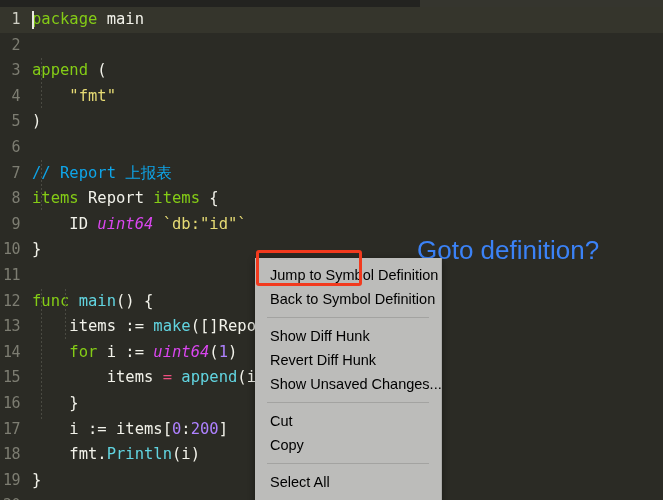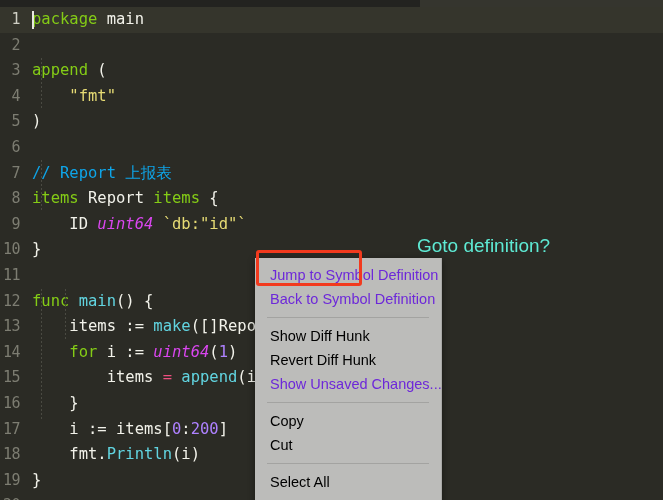--- a/index.html
+++ b/index.html
@@ -100,22 +100,22 @@
   .num  { color: #ae81ff; }
   .cmt  { color: #0ea5e9; }
   .pln  { color: #f2f2ea; }
   .op   { color: #ef4f80; }
 
   
   #goto-note {
     position: absolute;
     left: 417px;
     top: 235px;
-    color: #5eead4;
-    font-size: 19px;
+    color: #3b82f6;
+    font-size: 26px;
     font-family: "Liberation Sans", sans-serif;
     white-space: nowrap;
   }
 
   
   #context-menu {
     position: absolute;
     left: 255px;
     top: 258px;
     width: 186px;
@@ -129,21 +129,21 @@
   }
   .menu-item {
     height: 24px;
     line-height: 24px;
     padding: 0 10px 0 15px;
     font-size: 14.5px;
     color: #000000;
     white-space: nowrap;
   }
   .menu-item.disabled {
-    color: #6d28d9;
+    color: #000000;
     text-align: right;
   }
   .menu-sep {
     height: 1px;
     background: #a3a3a1;
     margin: 6px 12px 6px 12px;
   }
 
   
   #highlight-box {
@@ -199,21 +199,21 @@
   <div id="goto-note">Goto definition?</div>
 
   <div id="context-menu">
       <div class="menu-item disabled">Jump to Symbol Definition</div>
       <div class="menu-item disabled">Back to Symbol Definition</div>
       <div class="menu-sep"></div>
       <div class="menu-item">Show Diff Hunk</div>
       <div class="menu-item">Revert Diff Hunk</div>
       <div class="menu-item disabled">Show Unsaved Changes...</div>
       <div class="menu-sep"></div>
+      <div class="menu-item">Cut</div>
       <div class="menu-item">Copy</div>
-      <div class="menu-item">Cut</div>
       <div class="menu-sep"></div>
       <div class="menu-item">Select All</div>
     </div>
 
   <div id="highlight-box"></div>
 
 </div>
 
 </body></html>

